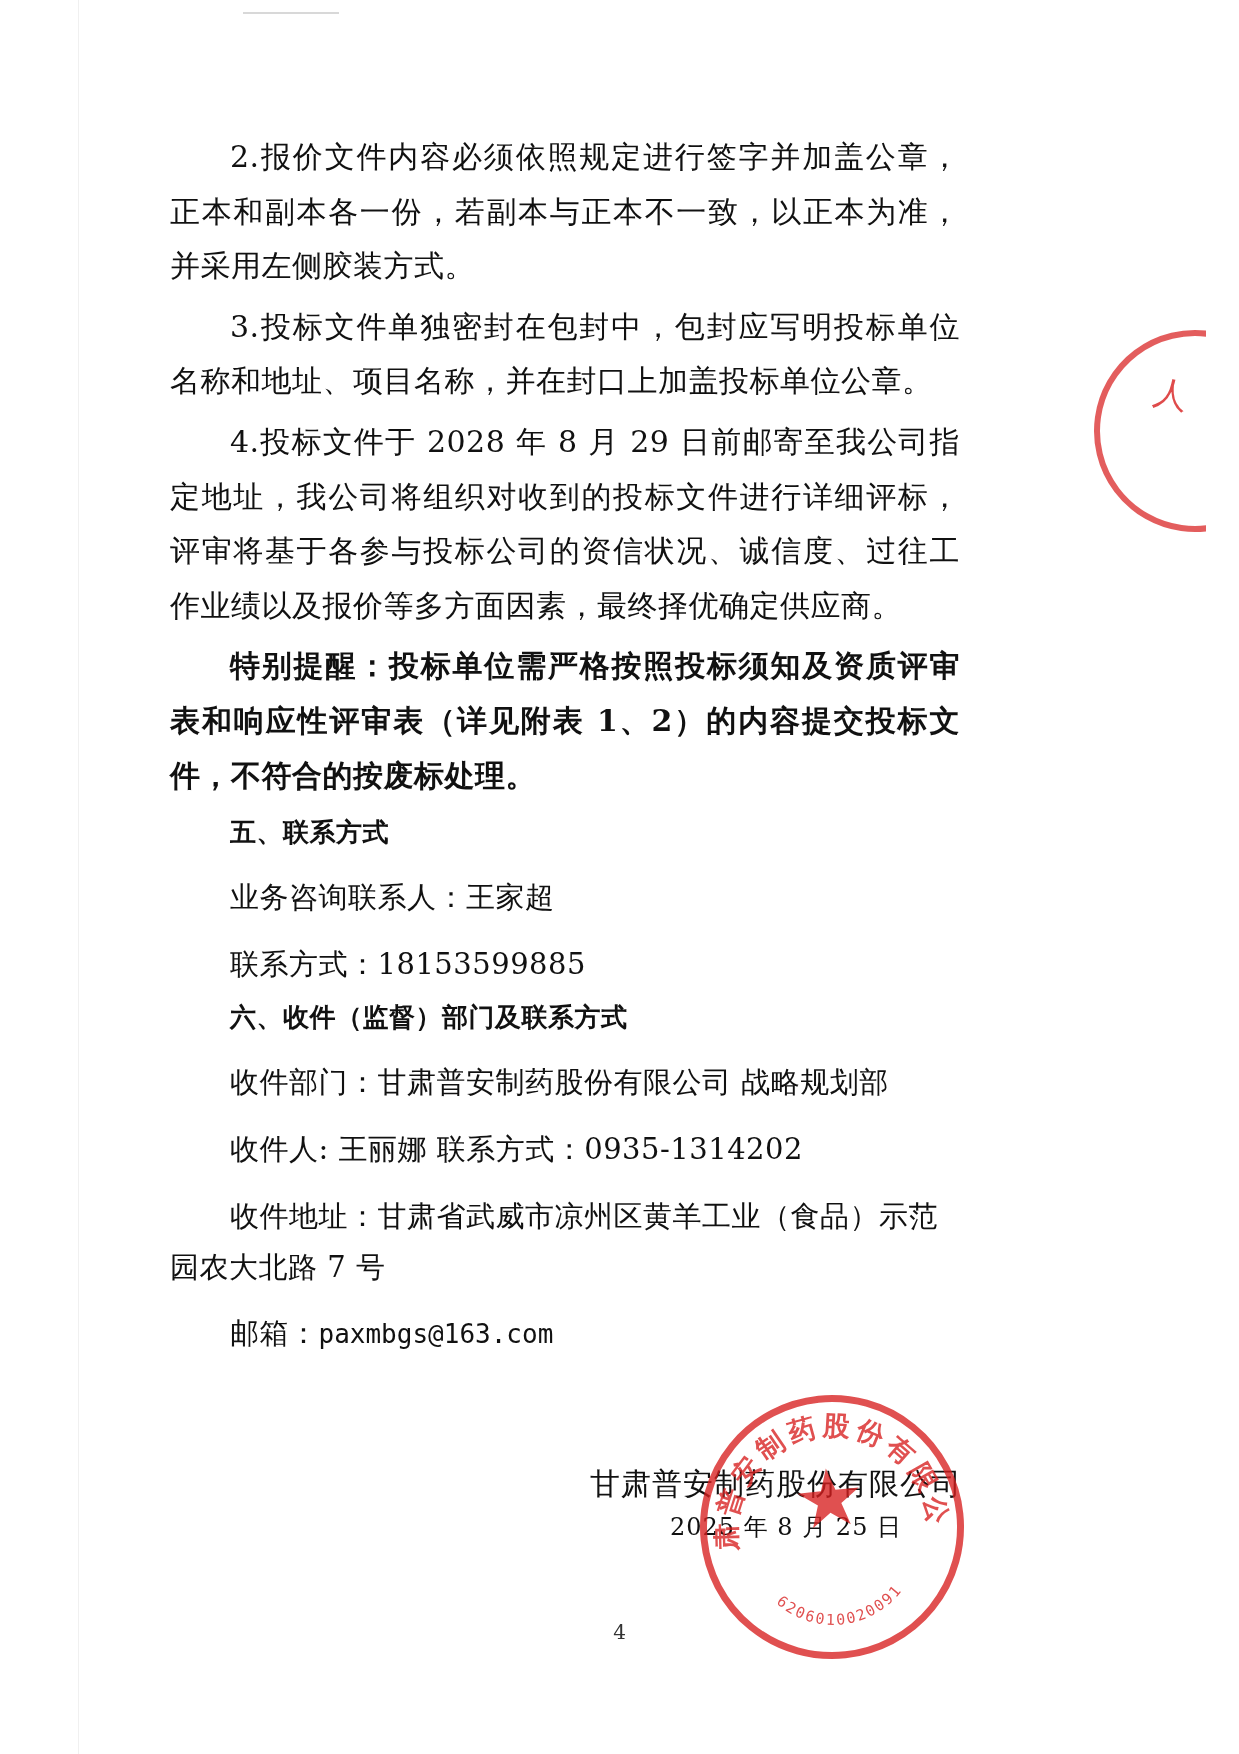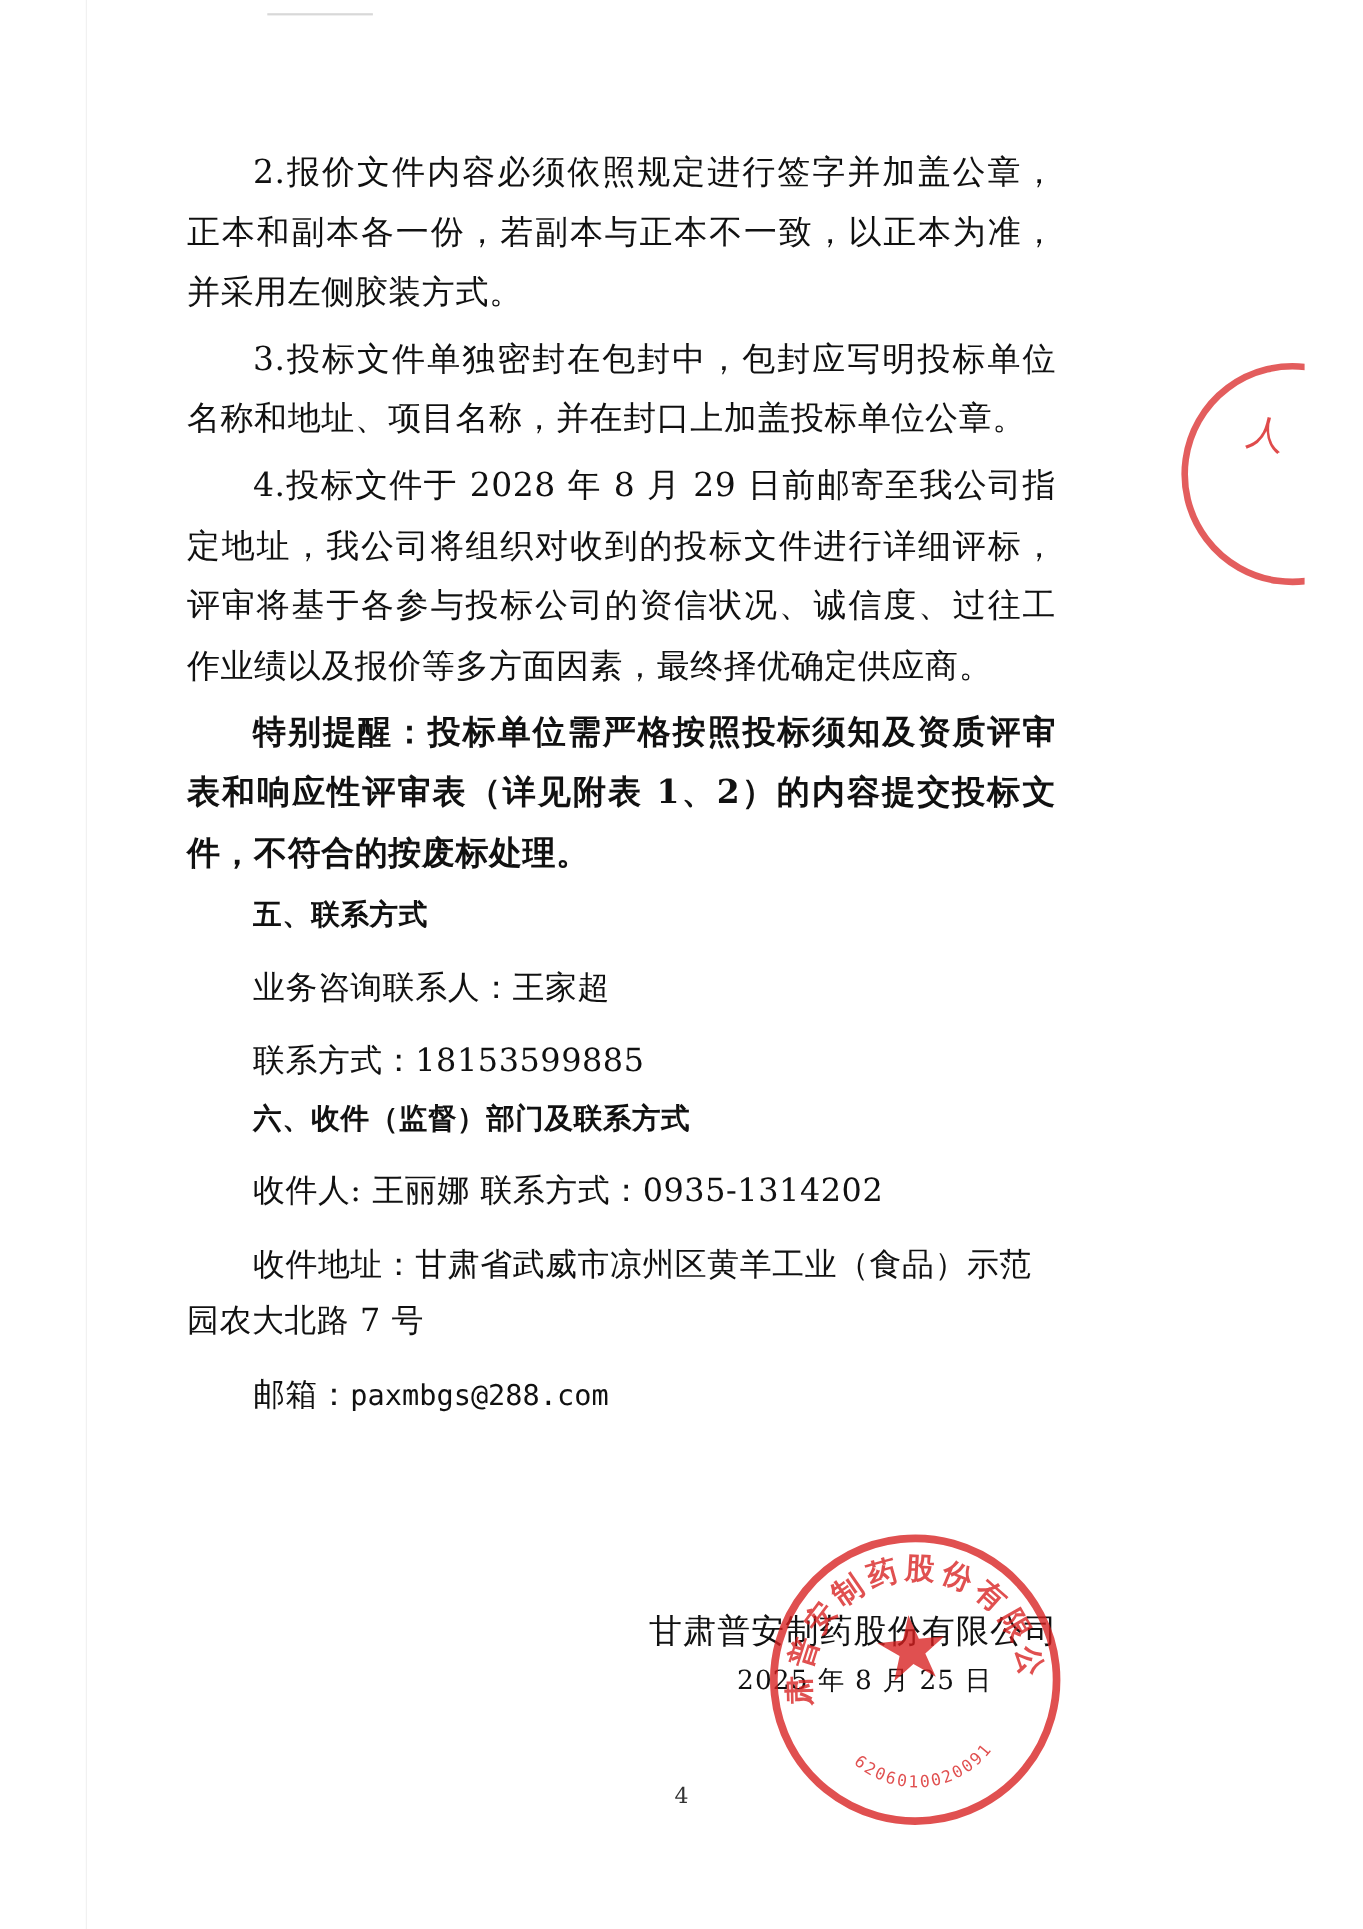--- a/index.html
+++ b/index.html
@@ -10,20 +10,21 @@
   body {
     font-family: "DejaVu Serif", "Liberation Serif", serif;
     color: #111;
   }
   .page {
     position: relative;
     width: 1186px;
     height: 1754px;
     background: #ffffff;
     overflow: hidden;
+    padding-left: 20px;
   }
   
   .scan-edge-left {
     position: absolute;
     top: 0;
     left: 0;
     width: 78px;
     height: 1754px;
     background: #ffffff;
     border-right: 1px solid #f0f0f0;
@@ -205,26 +206,27 @@
     <p class="para indent bold">特别提醒：投标单位需严格按照投标须知及资质评审表和响应性评审表（详见附表 1、2）的内容提交投标文件，不符合的按废标处理。</p>
 
     <p class="heading">五、联系方式</p>
 
     <p class="sub">业务咨询联系人：王家超</p>
 
     <p class="sub">联系方式：18153599885</p>
 
     <p class="heading">六、收件（监督）部门及联系方式</p>
 
+    <p class="sub">收件部门：甘肃普安制药股份有限公司  战略规划部</p>
 
     <p class="sub">收件人: 王丽娜    联系方式：0935-1314202</p>
 
     <p class="sub">收件地址：甘肃省武威市凉州区黄羊工业（食品）示范园农大北路 7 号</p>
 
-    <p class="sub"><span>邮箱：</span><span class="mono">paxmbgs@288.com</span></p>
+    <p class="sub"><span>邮箱：</span><span class="mono">paxmbgs@163.com</span></p>
 
   </div>
 
   <div class="sign-block">
     <div class="sign-line">甘肃普安制药股份有限公司</div>
     <div class="sign-date">2025 年 8 月 25 日</div>
   </div>
 
   <div class="seal">
     <svg class="seal-arc-text" viewBox="0 0 250 250">

